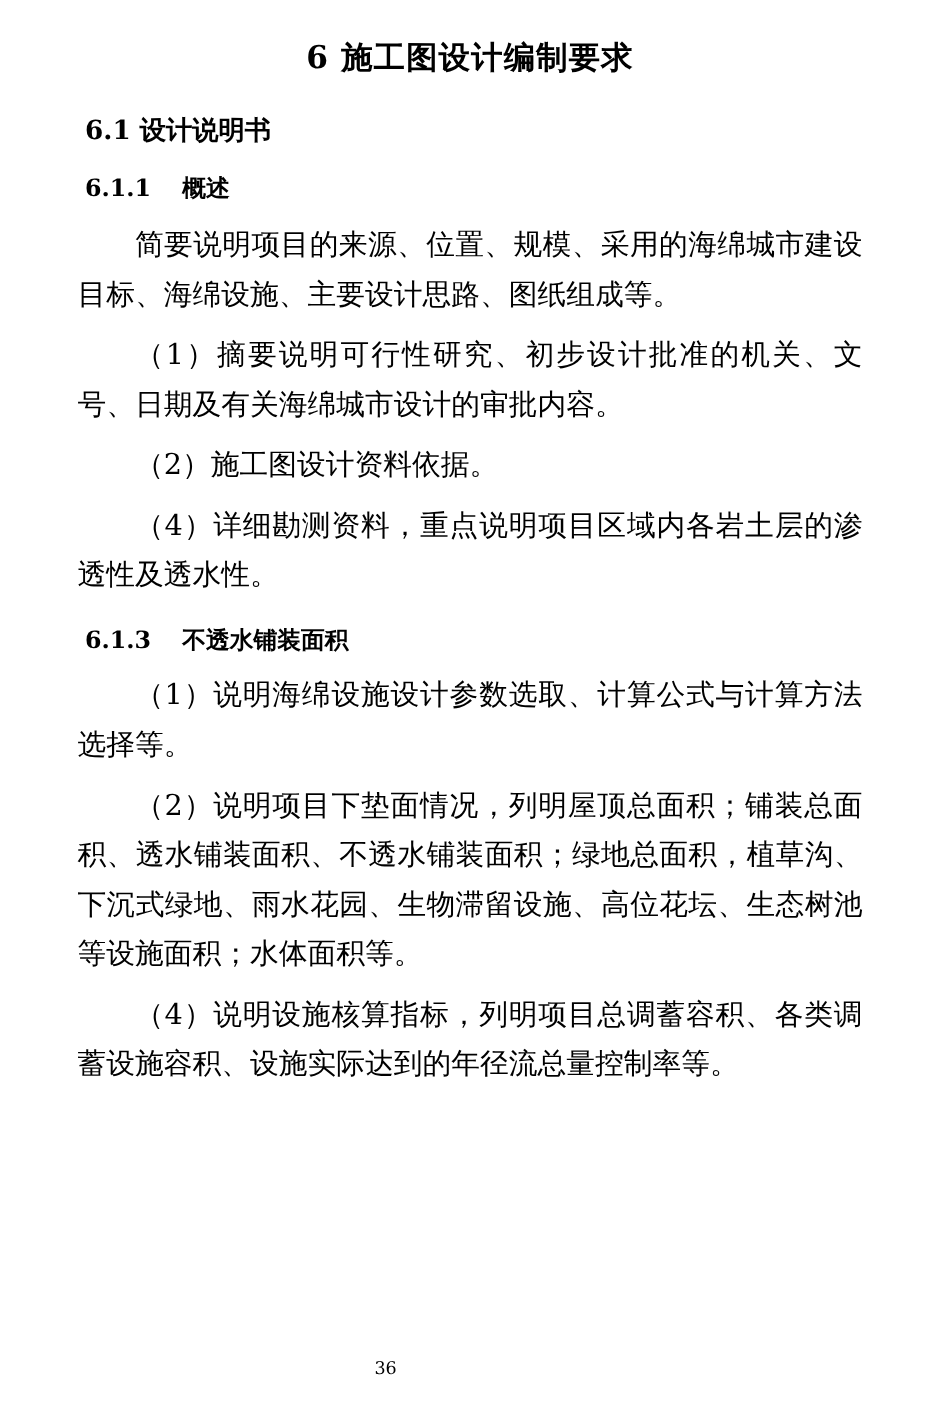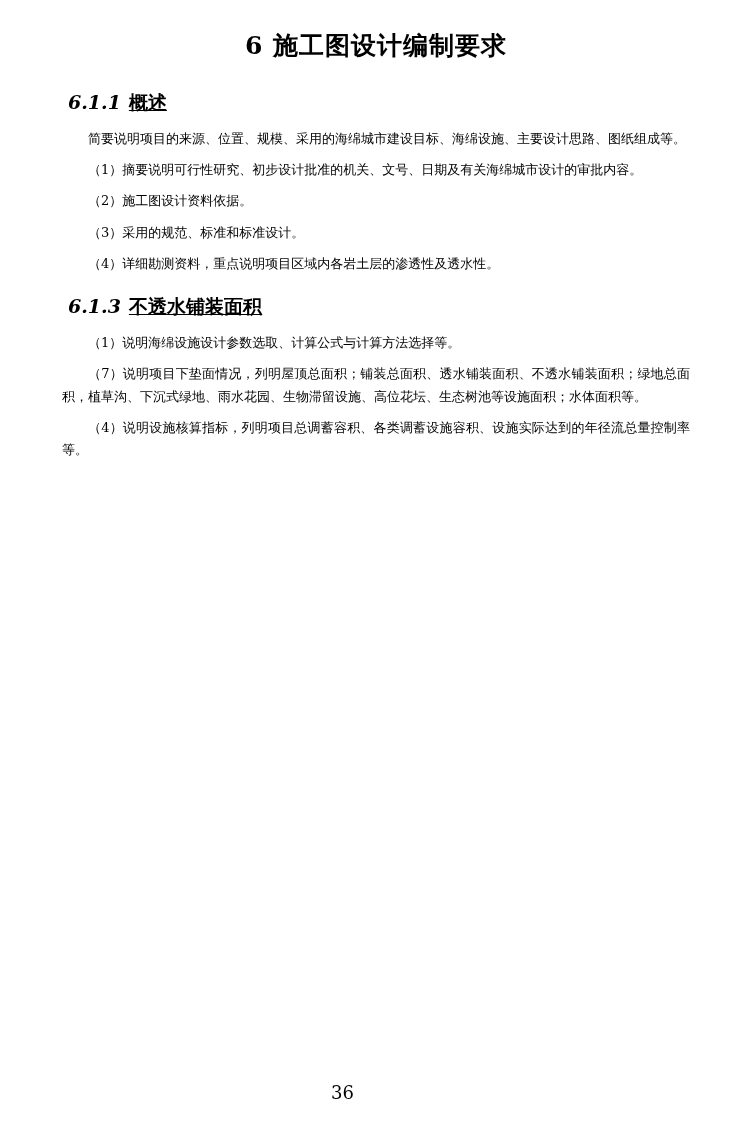--- a/index.html
+++ b/index.html
@@ -39,68 +39,65 @@
   }
   .h3 {
     font-size: 19px;
     font-weight: bold;
     margin: 18px 0 12px 0;
     padding-left: 6px;
     line-height: 1.4;
   }
   .h3 .num {
     font-family: "DejaVu Serif", "Liberation Serif", serif;
-    font-style: italic;
   }
   .h3 .txt {
-    margin-left: 8px;
-    text-decoration: underline;
+    margin-left: 25px;
   }
   p.body {
-    font-size: 13px;
+    font-size: 23px;
     line-height: 1.72;
     margin: 0 0 9px 0;
     text-align: justify;
     text-justify: inter-ideograph;
     text-indent: 2em;
   }
   .page-number {
     position: absolute;
     bottom: 26px;
     left: 0;
     width: 617px;
     text-align: center;
-    font-size: 18px;
+    font-size: 14px;
     font-family: "DejaVu Serif", "Liberation Serif", serif;
-    margin-left: 34px;
   }
 </style>
 </head>
 <body>
 
 <div class="page">
 
   <div class="doc-title">6  施工图设计编制要求</div>
 
+  <div class="h2">6.1  设计说明书</div>
 
   <div class="h3">
     <span class="num">6.1.1</span><span class="txt">概述</span>
   </div>
 
   <p class="body">简要说明项目的来源、位置、规模、采用的海绵城市建设目标、海绵设施、主要设计思路、图纸组成等。</p>
 
 
   <p class="body">（1）摘要说明可行性研究、初步设计批准的机关、文号、日期及有关海绵城市设计的审批内容。</p>
   <p class="body">（2）施工图设计资料依据。</p>
-  <p class="body">（3）采用的规范、标准和标准设计。</p>
   <p class="body">（4）详细勘测资料，重点说明项目区域内各岩土层的渗透性及透水性。</p>
 
   <div class="h3">
     <span class="num">6.1.3</span><span class="txt">不透水铺装面积</span>
   </div>
 
   <p class="body">（1）说明海绵设施设计参数选取、计算公式与计算方法选择等。</p>
-  <p class="body">（7）说明项目下垫面情况，列明屋顶总面积；铺装总面积、透水铺装面积、不透水铺装面积；绿地总面积，植草沟、下沉式绿地、雨水花园、生物滞留设施、高位花坛、生态树池等设施面积；水体面积等。</p>
+  <p class="body">（2）说明项目下垫面情况，列明屋顶总面积；铺装总面积、透水铺装面积、不透水铺装面积；绿地总面积，植草沟、下沉式绿地、雨水花园、生物滞留设施、高位花坛、生态树池等设施面积；水体面积等。</p>
   <p class="body">（4）说明设施核算指标，列明项目总调蓄容积、各类调蓄设施容积、设施实际达到的年径流总量控制率等。</p>
 
   <div class="page-number">36</div>
 
 </div>
 
 </body></html>

